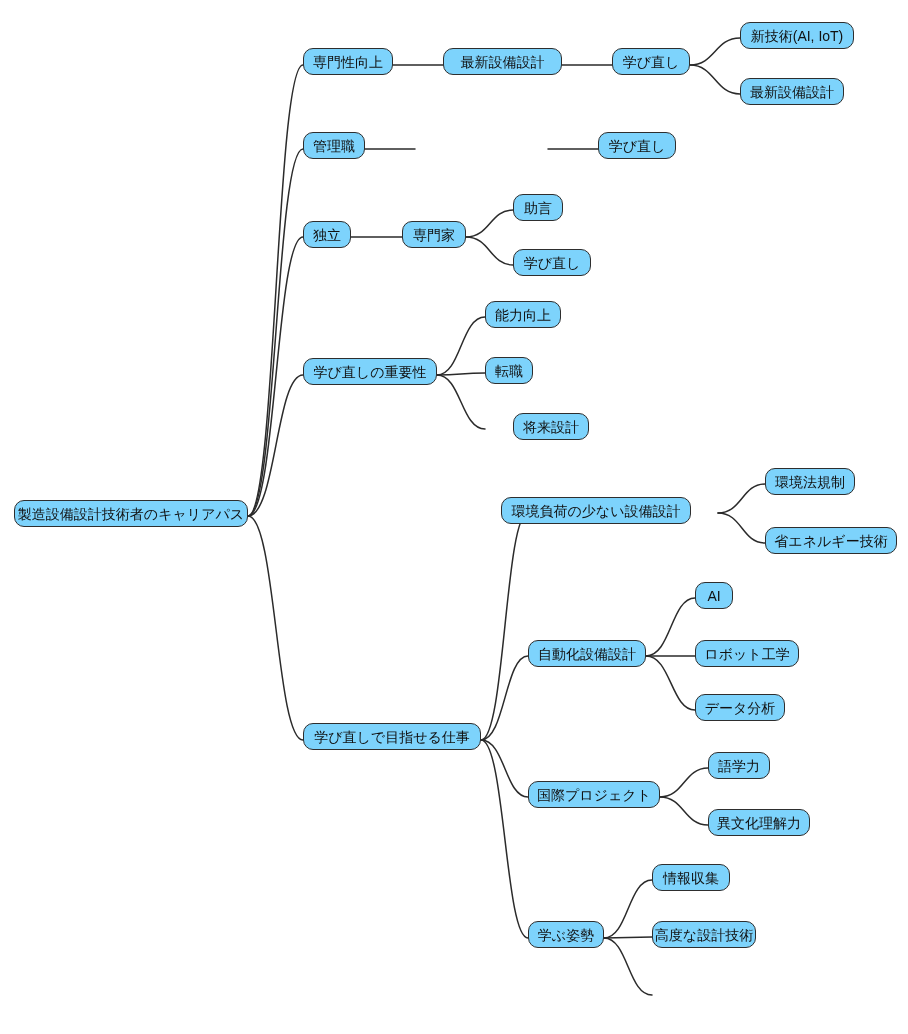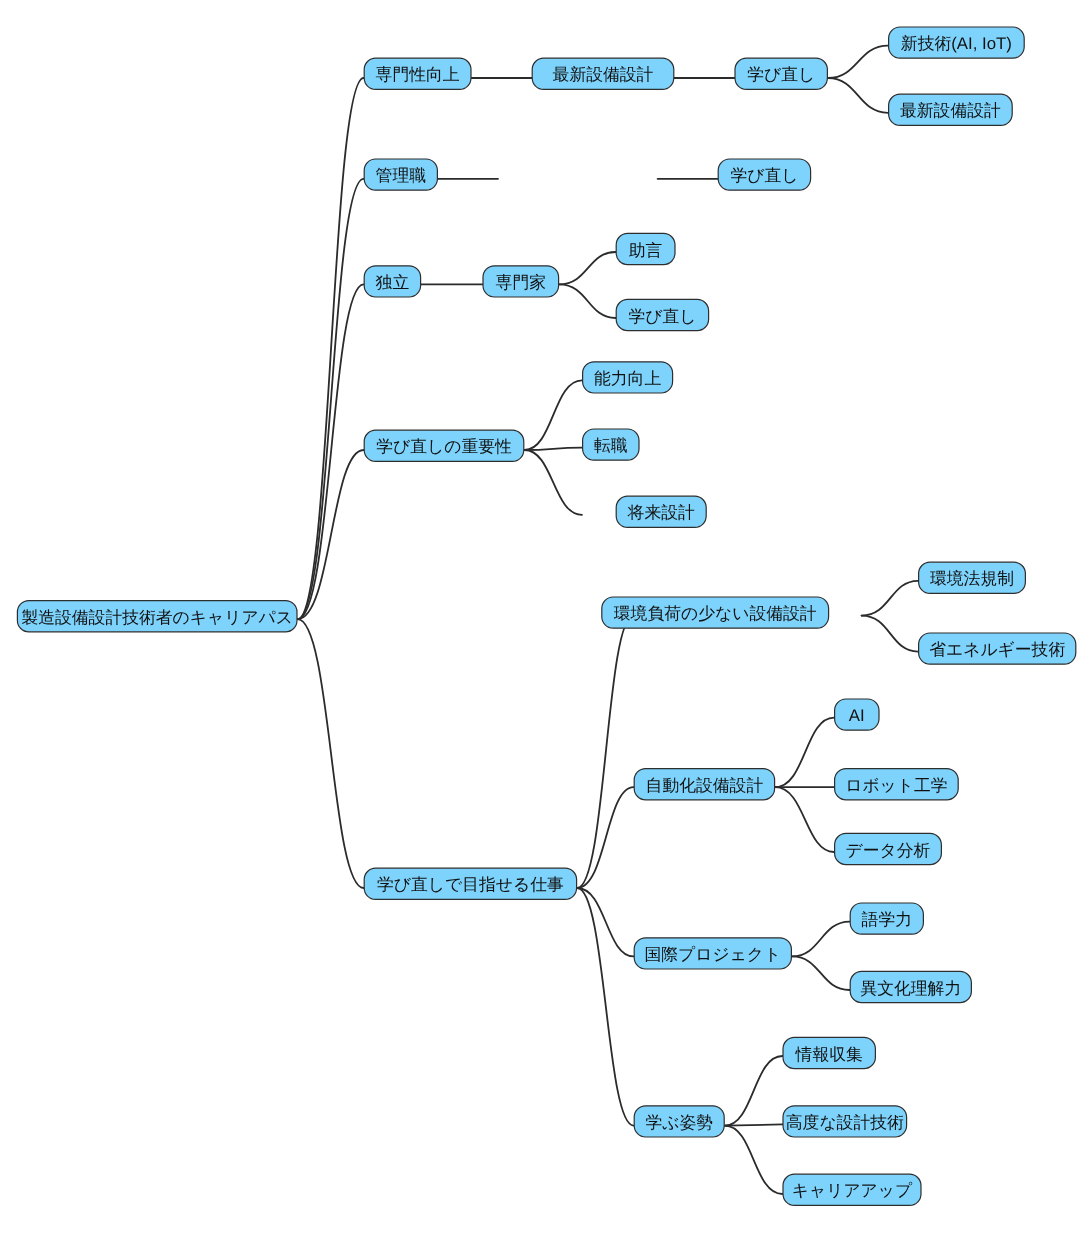--- a/index.html
+++ b/index.html
@@ -100,15 +100,14 @@
   <div class="node" style="left:528px; top:640px; width:118px">自動化設備設計</div>
   <div class="node" style="left:695px; top:582px; width:38px">AI</div>
   <div class="node" style="left:695px; top:640px; width:104px">ロボット工学</div>
   <div class="node" style="left:695px; top:694px; width:90px">データ分析</div>
   <div class="node" style="left:528px; top:781px; width:132px">国際プロジェクト</div>
   <div class="node" style="left:708px; top:752px; width:62px">語学力</div>
   <div class="node" style="left:708px; top:809px; width:102px">異文化理解力</div>
   <div class="node" style="left:528px; top:921px; width:76px">学ぶ姿勢</div>
   <div class="node" style="left:652px; top:864px; width:78px">情報収集</div>
   <div class="node" style="left:652px; top:921px; width:104px">高度な設計技術</div>
-  <div class="node" style="left:652px; top:978px; width:116px">キャリアアップ</div>
 
 </div>
 
 </body></html>

